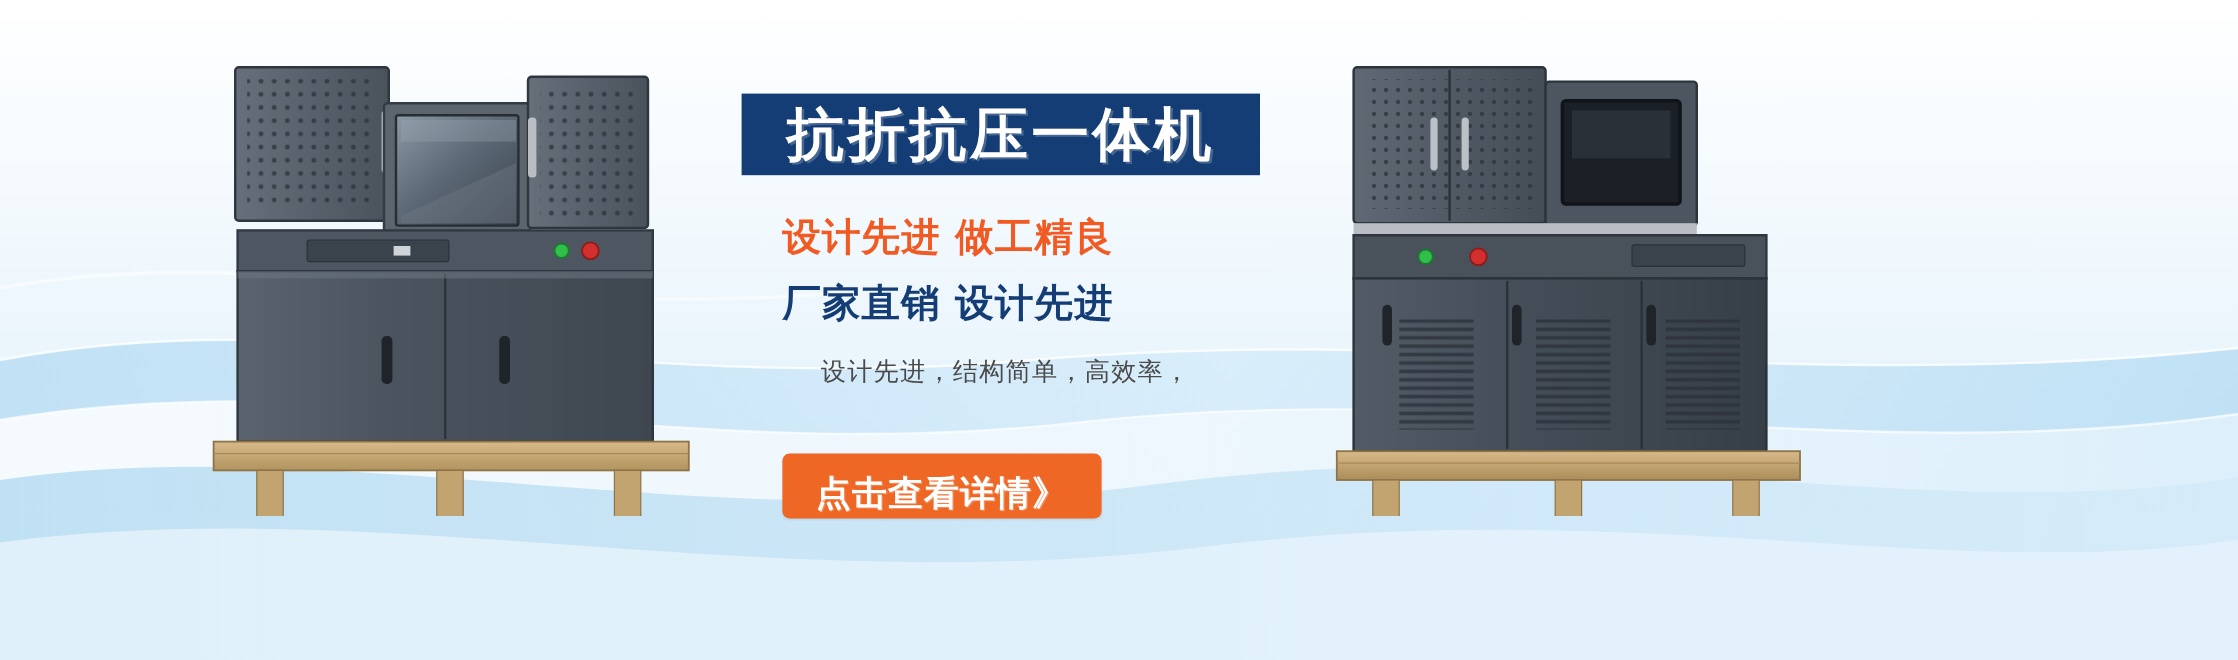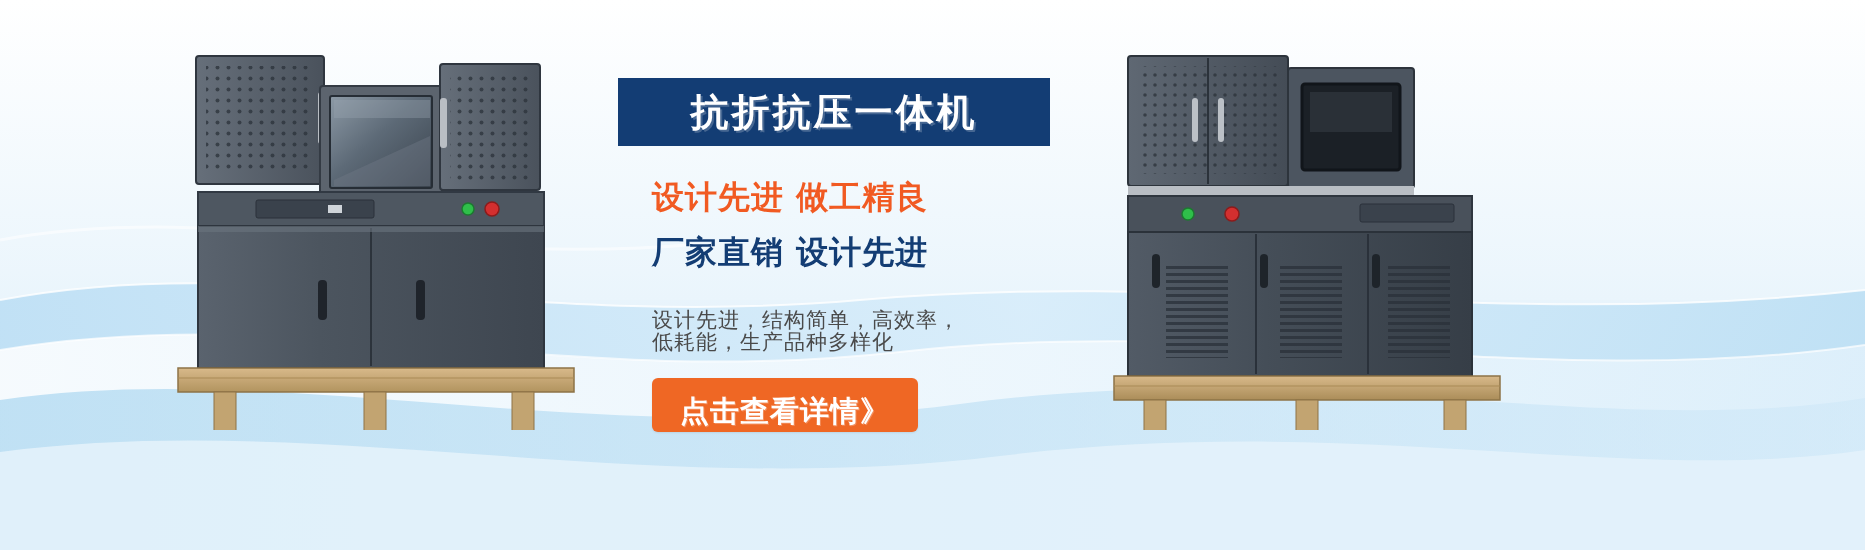--- a/index.html
+++ b/index.html
@@ -25,21 +25,21 @@
     width:470px; height:420px;
   }
   .title-bar {
     position:absolute; left:0; top:12px;
     width:432px; height:68px;
     background:#133d74;
     display:flex; align-items:center; justify-content:center;
   }
   .title-bar .title-text {
     color:#ffffff;
-    font-size:38px;
+    font-size:48px;
     font-weight:bold;
     letter-spacing:3px;
     line-height:1;
     font-family:"DejaVu Sans","Liberation Sans",sans-serif;
     text-shadow:2px 2px 0 rgba(255,255,255,0.22);
     white-space:nowrap;
   }
   .sub-orange {
     position:absolute; left:34px; top:110px;
     color:#f15a22;
@@ -53,21 +53,21 @@
     font-size:32px; font-weight:bold;
     letter-spacing:1px; white-space:nowrap;
     font-family:"DejaVu Sans","Liberation Sans",sans-serif;
   }
   .desc {
     position:absolute; left:34px;
     color:#4a4a4a;
     font-size:21px; letter-spacing:1px; white-space:nowrap;
     font-family:"DejaVu Sans","Liberation Sans",sans-serif;
   }
-  .desc-1 { top:240px; }
+  .desc-1 { top:230px;margin-left:32px; }
   .desc-2 { top:262px; }
   .cta {
     position:absolute; left:34px; top:312px;
     width:266px; height:54px;
     background:#ef6724;
     border-radius:6px;
     display:flex; align-items:flex-end; justify-content:center;
     cursor:pointer;
     box-shadow:0 1px 2px rgba(0,0,0,0.08);
   }
@@ -261,20 +261,19 @@
     <div class="title-bar">
       <span class="title-text">抗折抗压一体机</span>
     </div>
 
     <div class="sub-orange">设计先进  做工精良</div>
 
     <div class="sub-blue">厂家直销  设计先进</div>
 
     <div class="desc desc-1">设计先进，结构简单，高效率，</div>
 
-    <div class="desc desc-2">低耗能，生产品种多样化</div>
 
     <div class="cta">
       <span class="cta-text">点击查看详情》</span>
     </div>
 
   </div>
 </div>
 
 </body></html>

